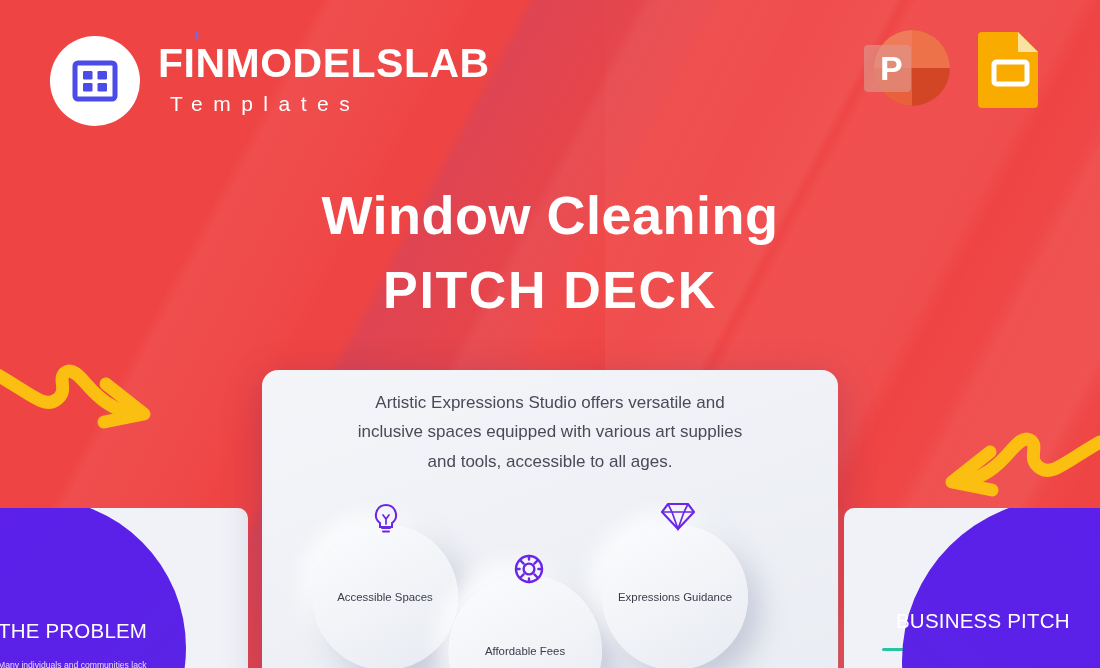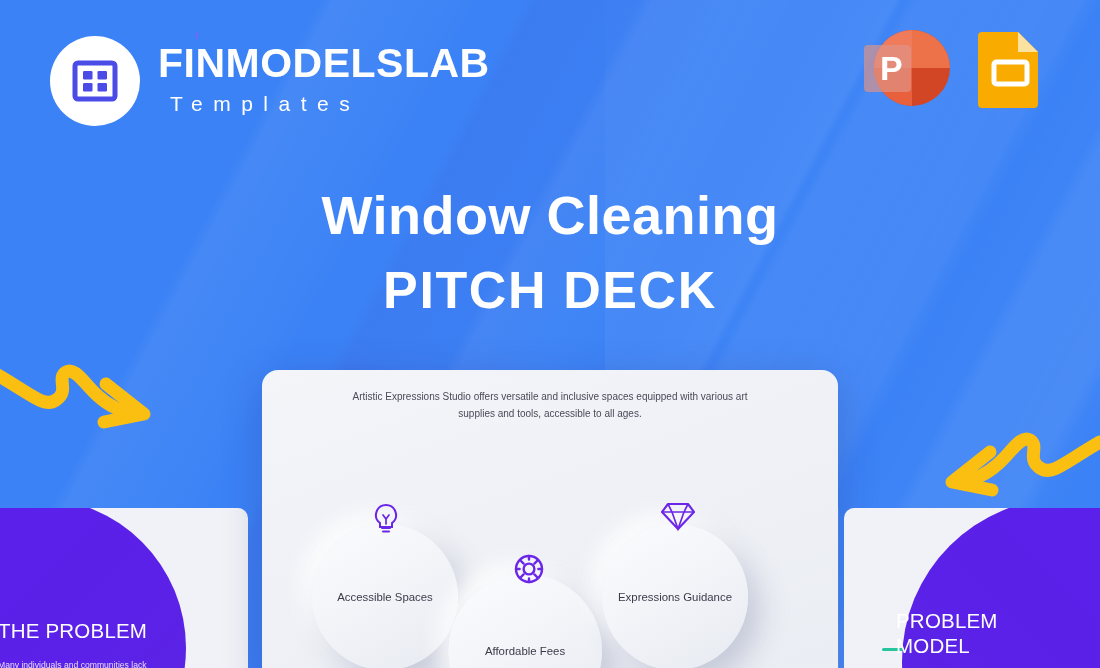--- a/index.html
+++ b/index.html
@@ -4,21 +4,21 @@
 <style>
   * { margin:0; padding:0; box-sizing:border-box; }
   html, body {
     width:1100px; height:668px;
     font-family:"Liberation Sans", sans-serif;
     overflow:hidden;
   }
   #stage {
     position:relative;
     width:1100px; height:668px;
-    background:#3b82f6;
+    background:#ef4444;
     overflow:hidden;
   }
   
   .brush {
     position:absolute; inset:0;
     background:
       linear-gradient(118deg, rgba(255,255,255,0.00) 0%, rgba(255,255,255,0.00) 22%,
                               rgba(255,255,255,0.055) 23%, rgba(255,255,255,0.02) 31%,
                               rgba(255,255,255,0.00) 33%),
       linear-gradient(118deg, rgba(255,255,255,0.00) 0%, rgba(255,255,255,0.00) 44%,
@@ -126,21 +126,21 @@
     border-radius:16px 16px 0 0;
     box-shadow:0 10px 40px rgba(40,30,110,0.22);
     overflow:hidden;
   }
   .cs-title {
     text-align:center; margin-top:38px;
     font-size:30px; color:#6B26E8; font-weight:400; letter-spacing:0.4px;
   }
   .cs-sub {
     text-align:center; margin:18px auto 8px auto; width:400px;
-    font-size:10px; color:#4A4A58; line-height:1.73;
+    font-size:17px; color:#4A4A58; line-height:1.73;
   }
 
   .bubbles { position:absolute; left:0; right:0; top:128px; height:200px; }
   .bubble {
     position:absolute; border-radius:50%;
     background:linear-gradient(150deg,#FBFCFE 0%,#F2F4F8 48%,#E7EAF1 100%);
     box-shadow:12px 14px 28px rgba(150,158,185,0.45),
                -10px -10px 22px rgba(255,255,255,0.95);
     display:flex; align-items:center; justify-content:center; text-align:center;
   }
@@ -282,18 +282,18 @@
     </div>
 
     <div class="seam" style="left:838px;"></div>
 
     <div class="side-slide slide-right">
       <div class="workshops-wrap">
         <div class="ws-line-top"></div>
 
       </div>
       <div class="blob-right"></div>
-      <div class="side-heading sr-head">PROBLEM MODEL</div>
+      <div class="side-heading sr-head">BUSINESS PITCH</div>
 
     </div>
 
   </div>
 </div>
 
 </body></html>

